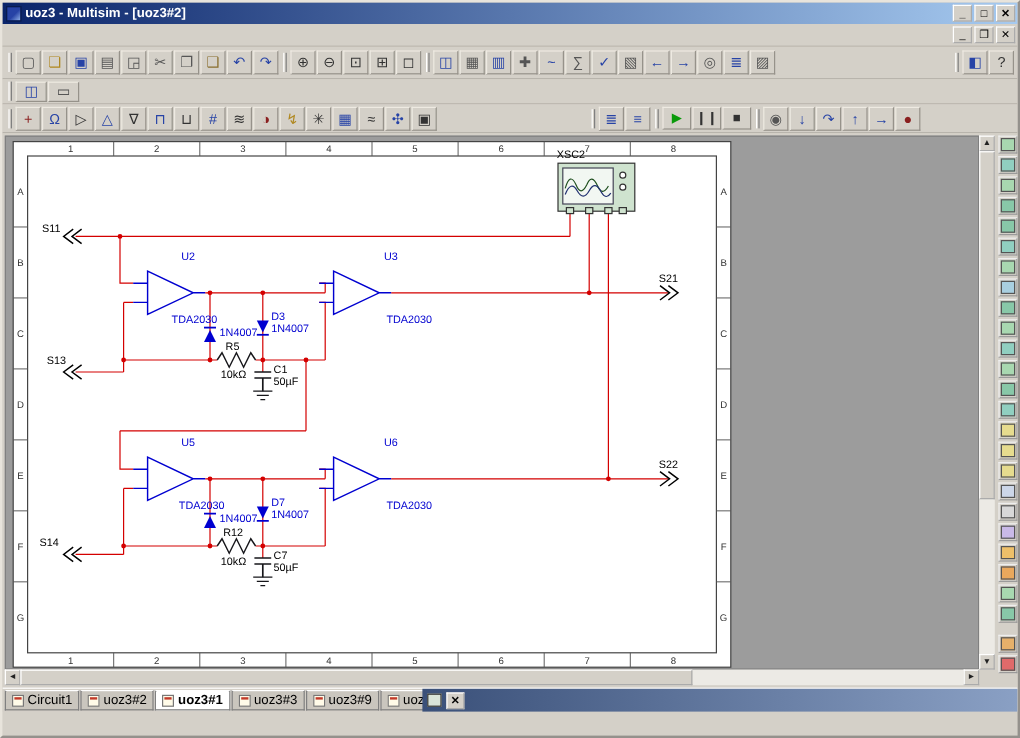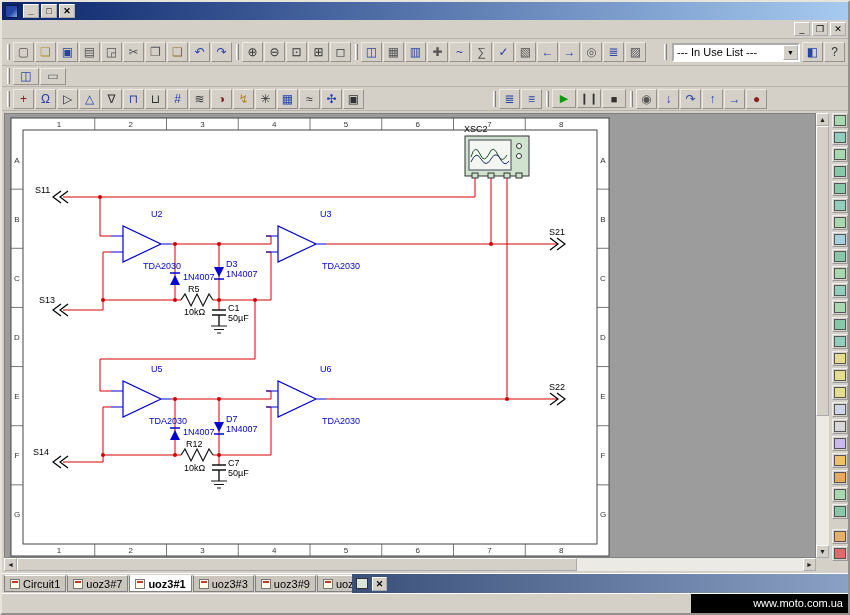--- a/index.html
+++ b/index.html
@@ -91,20 +91,21 @@
   .statusbar{position:absolute;left:0;top:591px;right:0;height:20px;background:#d4d0c8;border-top:1px solid #fff}
   .watermark{position:absolute;right:0;bottom:0;width:157px;height:19px;background:#000;color:#fff;text-align:right;line-height:19px;padding-right:5px}
 </style>
 </head>
 <body>
 
 <div class="app">
 
   <div class="titlebar">
     <span class="app-icon"></span>
+    <span class="title">uoz3 - Multisim - [uoz3#2]</span>
     <button class="winbtn">_</button>
     <button class="winbtn">□</button>
     <button class="winbtn">✕</button>
   </div>
 
   <div class="menubar">
     <span class="mdi-btns">
       <button class="winbtn">_</button>
       <button class="winbtn">❐</button>
       <button class="winbtn">✕</button>
@@ -147,24 +148,20 @@
         <button class="tb" style="color: rgb(39, 67, 166);">✓</button>
         <button class="tb" style="color: rgb(85, 85, 85);">▧</button>
         <button class="tb" style="color: rgb(39, 67, 166);">←</button>
         <button class="tb" style="color: rgb(39, 67, 166);">→</button>
         <button class="tb" style="color: rgb(85, 85, 85);">◎</button>
         <button class="tb" style="color: rgb(39, 67, 166);">≣</button>
         <button class="tb" style="color: rgb(85, 85, 85);">▨</button>
       </span>
     <span class="spacer"></span>
     <span class="grip"></span>
-    <span class="combo">
-      <span class="combo-text">--- In Use List ---</span>
-      <span class="combo-btn">▼</span>
-    </span>
     <span class="tbgroup">
 
     <button class="tb" style="color: rgb(39, 67, 166);">◧</button>
         <button class="tb" style="color: rgb(51, 51, 51);">?</button>
       </span>
   </div>
 
   <div class="tbrow row2">
     <span class="grip"></span>
     <span class="tbgroup">
@@ -511,21 +508,21 @@
   <div class="tabrow">
     <span class="tbgroup">
 
         <span class="tab">
           <span class="tab-icon"></span>
           <span class="tab-label">Circuit1</span>
         </span>
 
         <span class="tab">
           <span class="tab-icon"></span>
-          <span class="tab-label">uoz3#7</span>
+          <span class="tab-label">uoz3#2</span>
         </span>
 
         <span class="tab" data-state="active">
           <span class="tab-icon"></span>
           <span class="tab-label">uoz3#1</span>
         </span>
 
         <span class="tab">
           <span class="tab-icon"></span>
           <span class="tab-label">uoz3#3</span>
@@ -540,16 +537,13 @@
           <span class="tab-icon"></span>
           <span class="tab-label">uoz3#5</span>
         </span>
       </span>
     <div class="osc-panel">
       <span class="osc-icon"></span>
       <button class="osc-close">✕</button>
     </div>
   </div>
 
-  <div class="statusbar">
-    <div class="watermark">www.moto.com.ua</div>
-  </div>
 </div>
 
 </body></html>

